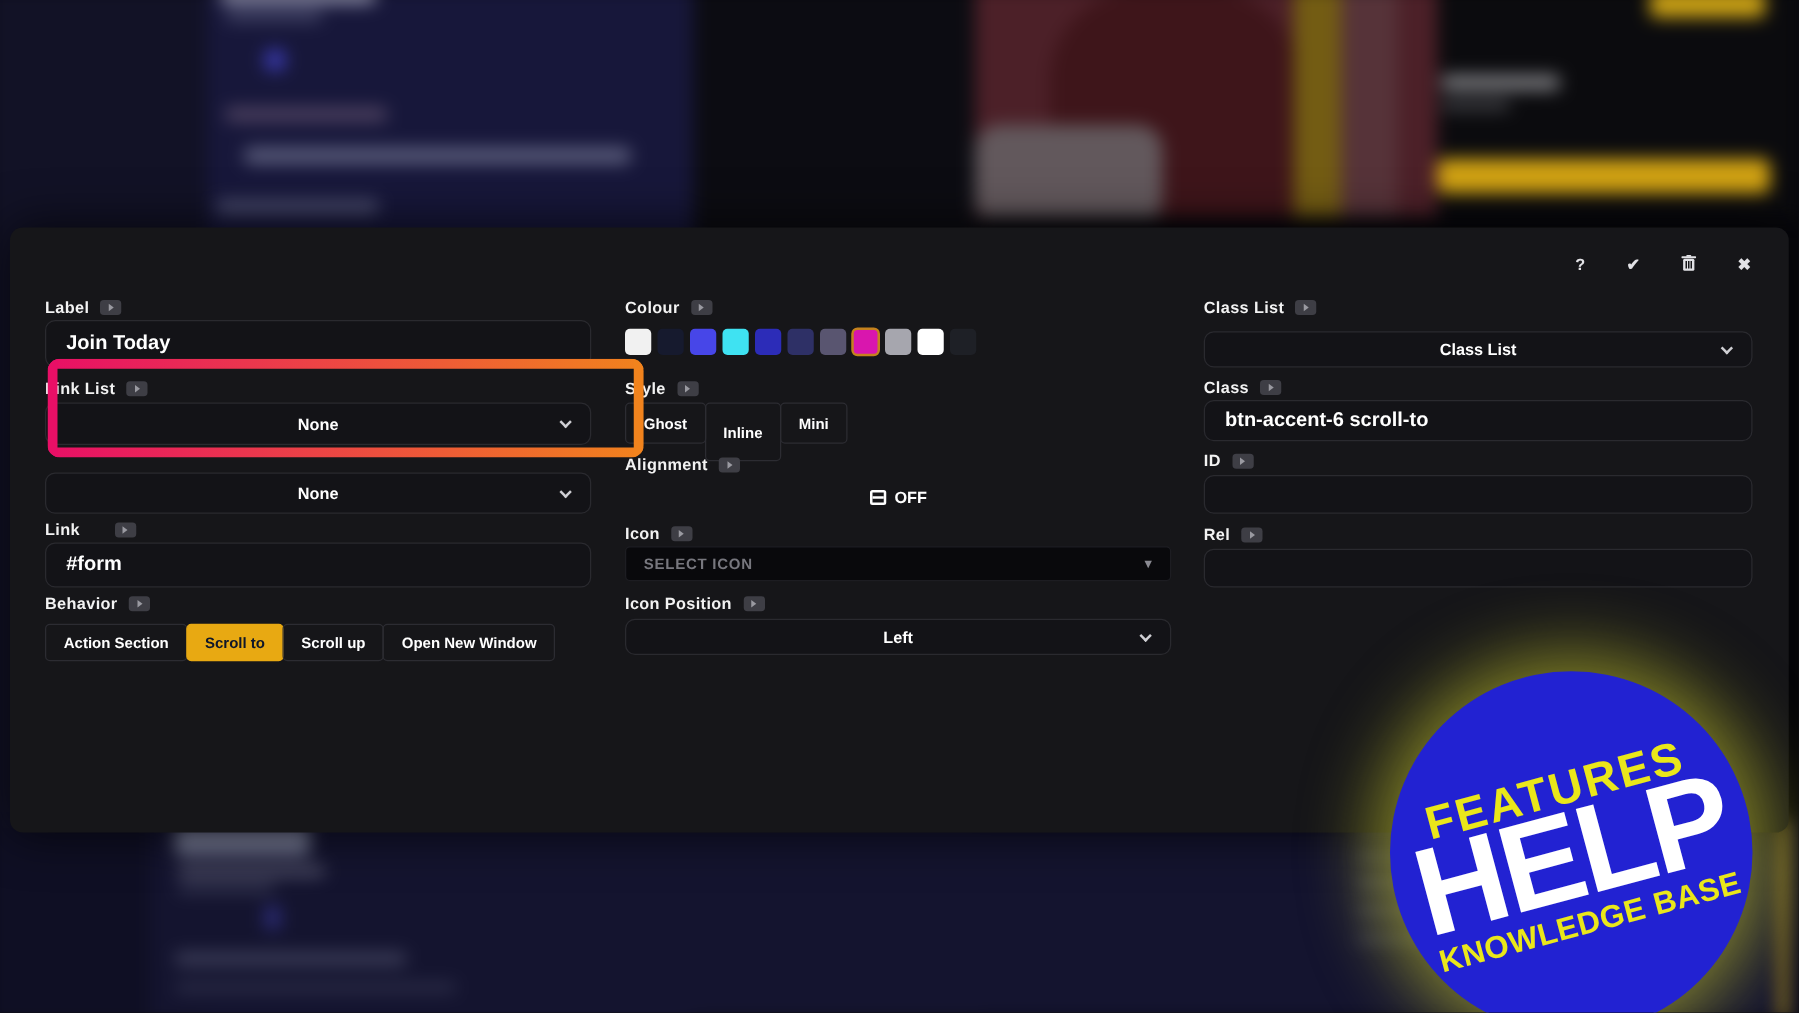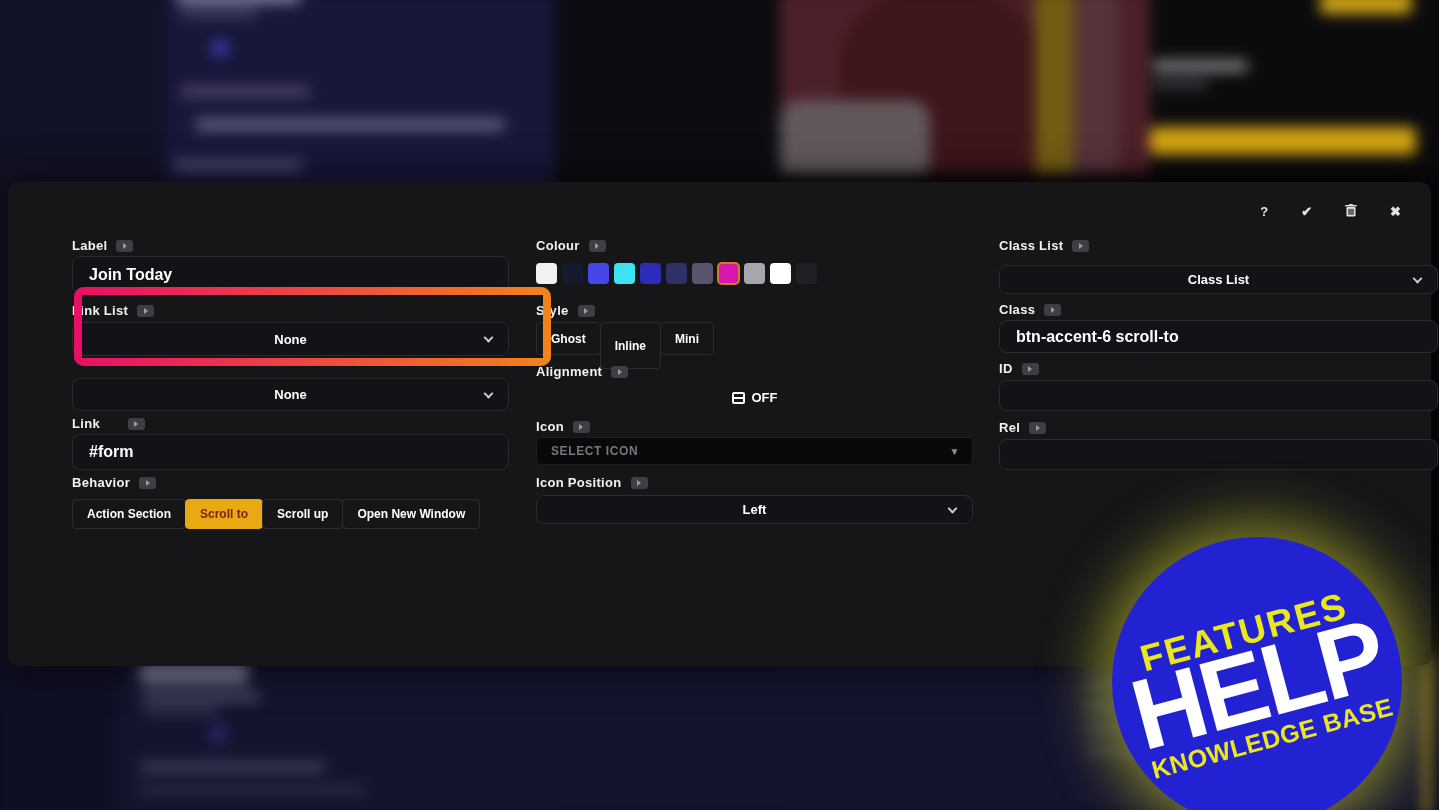--- a/index.html
+++ b/index.html
@@ -20,21 +20,21 @@
     position:absolute; left:8px; top:182px; width:1423px; height:484px;
     background:#161619; border-radius:10px; box-shadow:0 0 40px rgba(0,0,0,.7);
     z-index:10;
   }
   .tools {
     position:absolute; top:22px; right:30px; display:flex; gap:33px;
     align-items:center; color:#e2e2e6; font-size:13px; font-weight:bold;
   }
   .tools > span { cursor:pointer; line-height:1; }
 
-  .col { position:absolute; top:0; height:100%;margin-left:36px; }
+  .col { position:absolute; top:0; height:100%; }
   .col1 { left:28px;  width:437px; }
   .col2 { left:492px; width:437px; }
   .col3 { left:955px; width:439px; }
 
   .field-label {
     position:absolute; display:flex; align-items:center; gap:9px;
     color:#f2f2f2; font-size:13px; font-weight:bold; letter-spacing:.3px;
     white-space:nowrap;
   }
   .vid-ico {
@@ -62,21 +62,21 @@
   .seg { position:absolute; display:flex; }
   .seg-btn {
     height:30px; display:flex; align-items:center; padding:0 14px;
     border:1px solid #2c2c32; border-radius:4px; margin-left:-1px;
     color:#fff; font-size:12px; font-weight:bold; background:transparent;
     cursor:pointer; white-space:nowrap;
   }
   .seg-btn:first-child { margin-left:0; }
   .seg-btn.selected {
     background:var(--accent-yellow,#e8a912); border-color:var(--accent-yellow,#e8a912);
-    color:#7f1d1d;
+    color:#0f172a;
     text-align:center;
   }
 
   .swatches { position:absolute; display:flex; gap:5px; }
   .swatch { width:21px; height:21px; border-radius:4px; cursor:pointer; }
   .swatch.selected { outline:2px solid var(--swatch-selected-ring,#c5821e); outline-offset:-1px; }
 
   .align-row {
     position:absolute; width:100%; display:flex; align-items:center; justify-content:center;
     gap:7px; color:#fff; font-size:13px; font-weight:bold; cursor:pointer;

